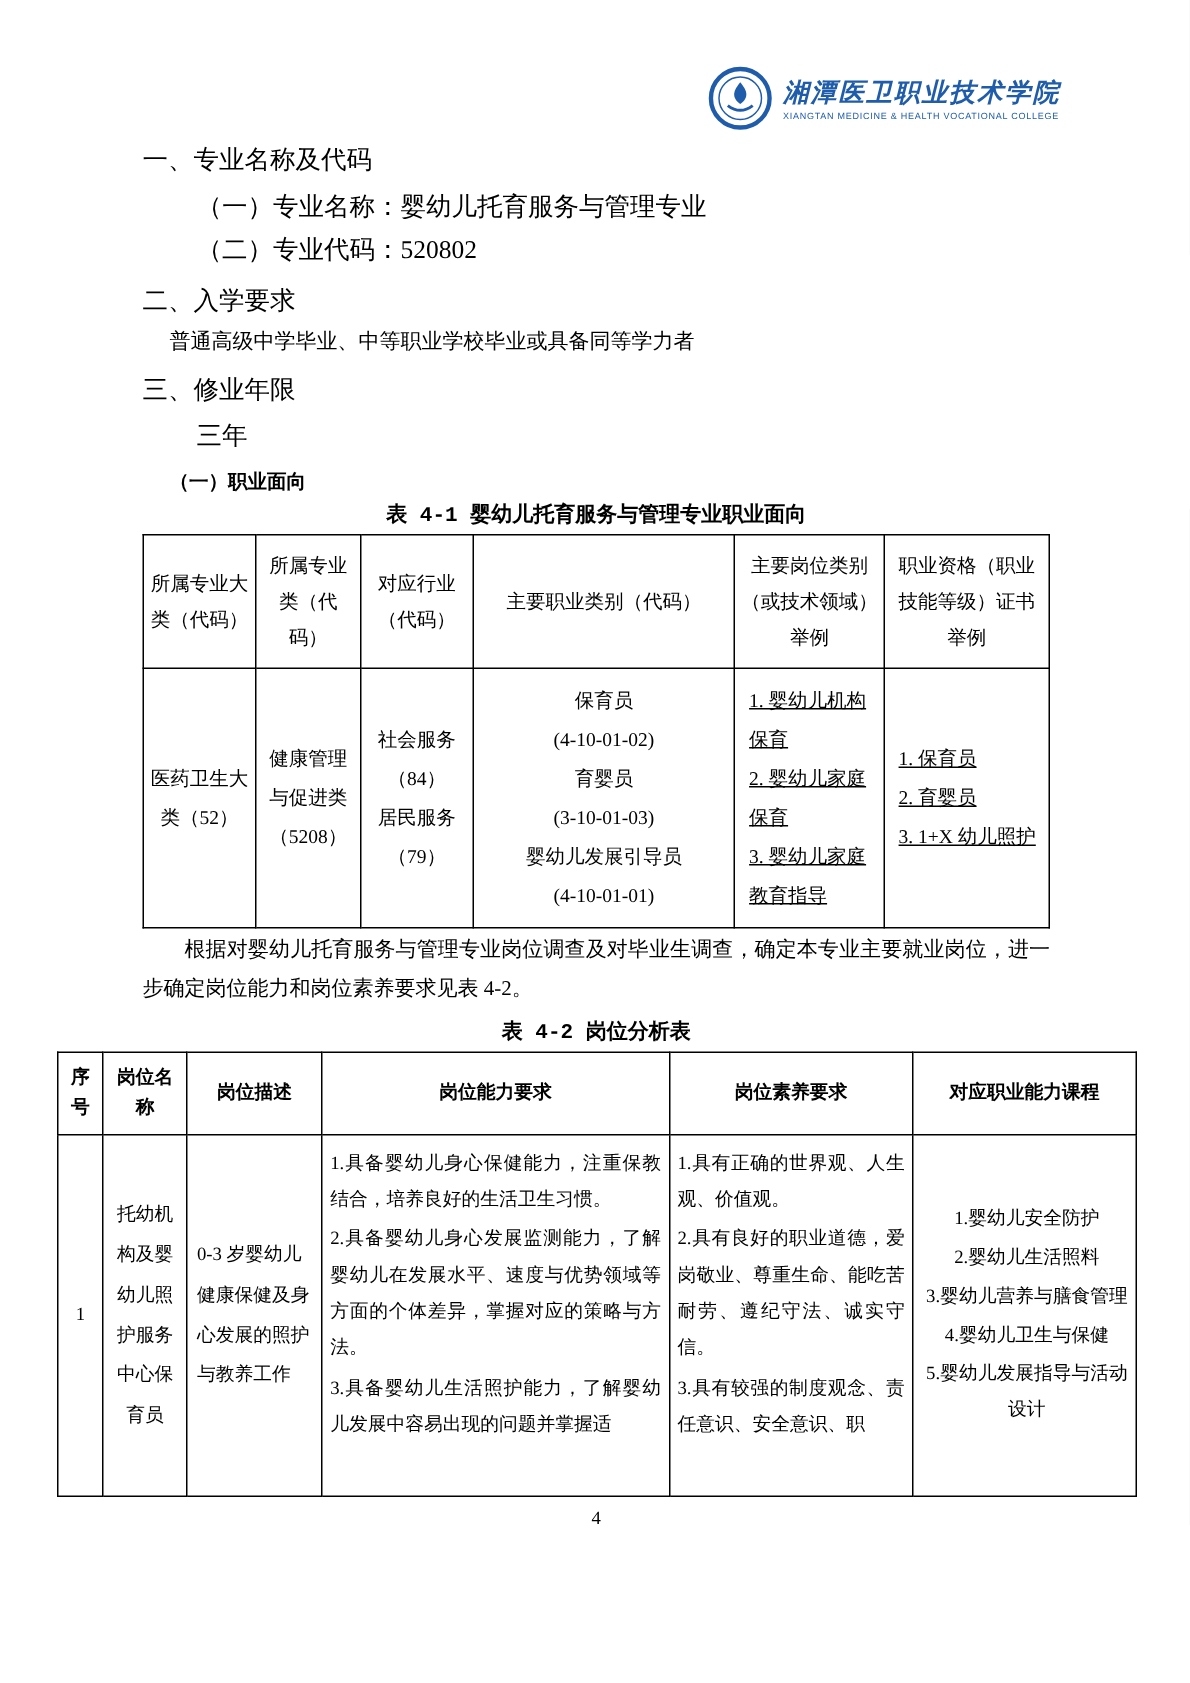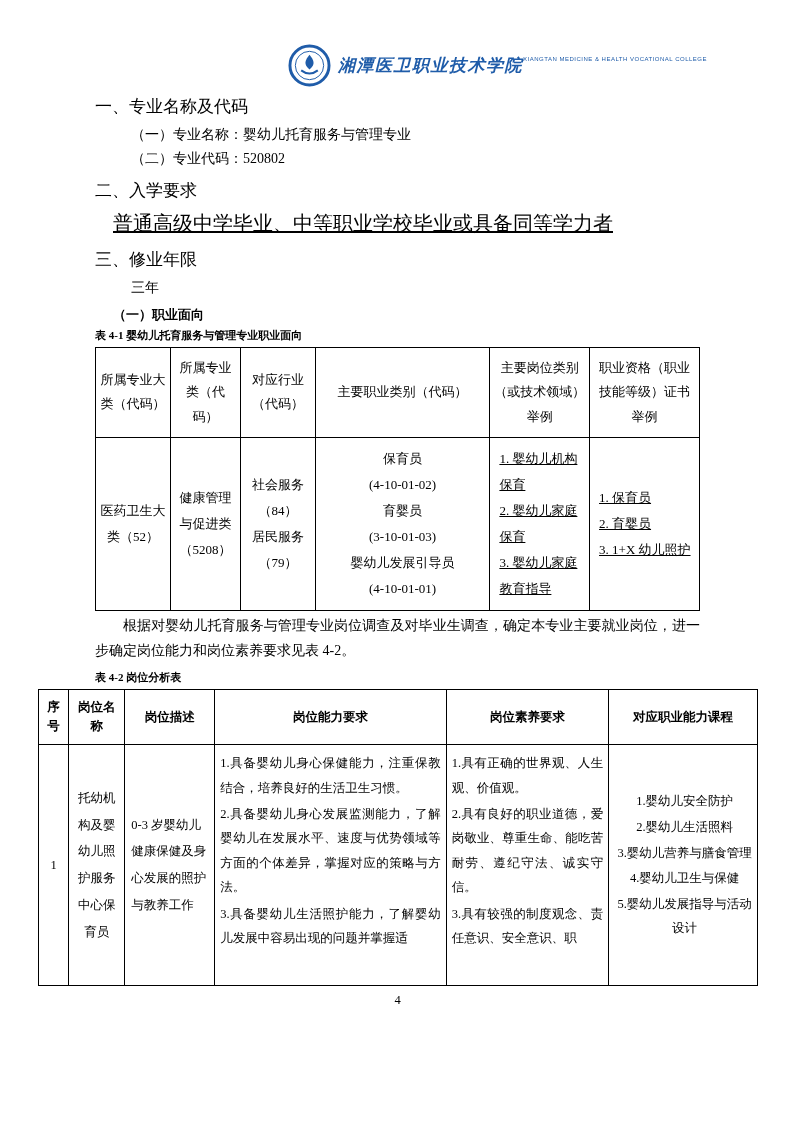--- a/index.html
+++ b/index.html
@@ -2,30 +2,30 @@
 <html><head>
 <meta charset="utf-8">
 <style>
   html,body{margin:0;padding:0;}
   body{background:#e9e9e9;font-family:"Liberation Serif","DejaVu Serif",serif;color:#000;}
   .page{position:relative;width:793px;height:1122px;margin:0 auto;background:#fff;overflow:hidden;}
 
   
   .logo{position:absolute;top:44px;right:86px;display:flex;align-items:center;gap:7px;}
   .emblem{width:43px;height:43px;flex:0 0 auto;}
-  .logo-txt{display:flex;flex-direction:row;}
+  .logo-txt{display:flex;flex-direction:column;}
   .logo-cn{font-weight:bold;font-style:italic;font-size:17px;color:#1f5ca9;letter-spacing:1.5px;white-space:nowrap;}
   .logo-en{font-family:"Liberation Sans","DejaVu Sans",sans-serif;font-size:6px;color:#1f5ca9;letter-spacing:0.5px;margin-top:2px;white-space:nowrap;}
 
   .main{margin:0 93px 0 95px;padding-top:88px;}
   h1{font-family:"Liberation Sans","DejaVu Sans",sans-serif;font-size:17px;line-height:1.45;margin:7px 0 3px;font-weight:normal;}
-  .item{font-size:14px;line-height:1.75;padding-left:36px;}
-  .body-sm{font-size:20px;line-height:1.75;padding-left:18px;text-decoration:underline;}
+  .item{font-size:17px;line-height:1.75;padding-left:36px;}
+  .body-sm{font-size:14px;line-height:1.75;padding-left:18px;}
   .subhead{font-family:"Liberation Sans","DejaVu Sans",sans-serif;font-size:13px;font-weight:bold;padding-left:18px;margin:6px 0 2px;}
-  .caption{font-family:Liberation Serif, serif;font-weight:bold;font-size:11px;margin:4px 0;}
+  .caption{font-family:Liberation Mono, monospace;text-align:center;font-weight:bold;font-size:14px;margin:4px 0;}
   .para{font-size:14px;line-height:1.85;text-align:justify;text-indent:2em;margin:2px 0 6px;}
 
   table{border-collapse:collapse;table-layout:fixed;}
   
   .t1{width:100%;}
   .t1 th,.t1 td{border:1px solid #000;font-weight:normal;font-size:13px;text-align:center;vertical-align:middle;padding:8px 3px;}
   .t1 th{line-height:1.85;}
   .t1 td{line-height:2.0;}
   .t1 .left{text-align:left;padding-left:9px;}
   .t1 .left div{margin:0;text-decoration:underline;}

